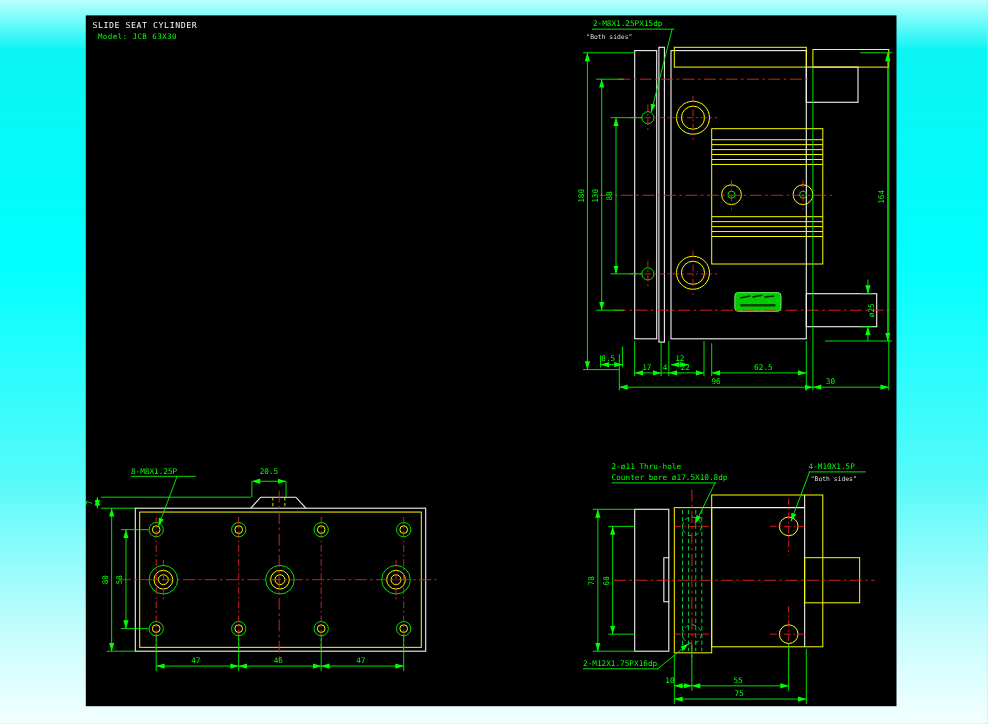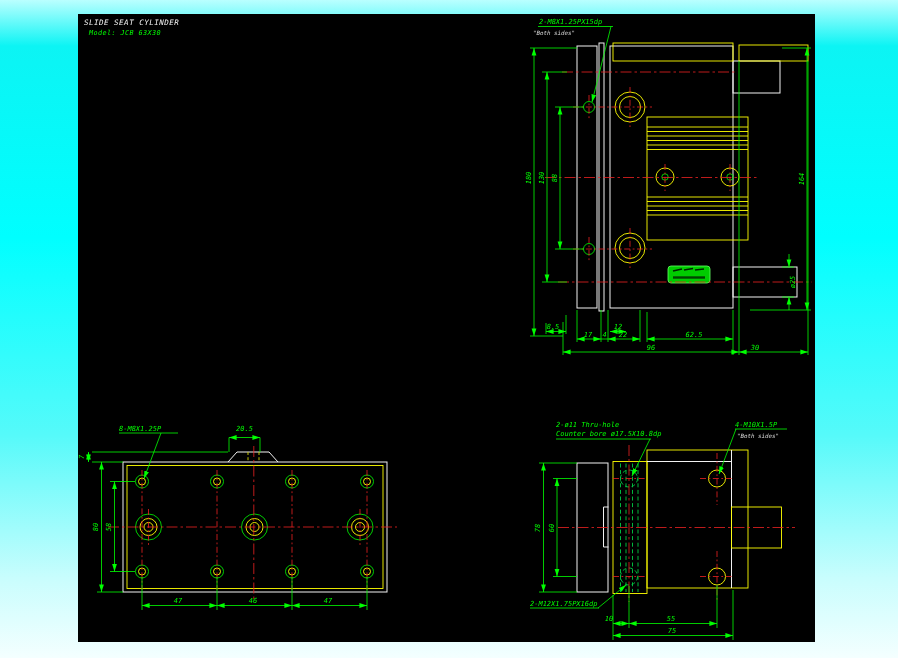--- a/index.html
+++ b/index.html
@@ -1,19 +1,18 @@
 <!DOCTYPE html>
 <html><head>
 <meta charset="utf-8">
 <style>
   html,body{margin:0;padding:0;background:#9ff;}
   #stage{
     position:relative;width:898px;height:658px;overflow:hidden;
     background:linear-gradient(180deg,#baffff 0%,#0cf4f4 7%,#00ffff 36%,#55fafa 66%,#c9fdfd 88%,#f4ffff 100%);
-    font-style:italic;
   }
   svg{position:absolute;left:0;top:0;}
   .w{stroke:#f2f2f2;fill:none;stroke-width:1}
   .y{stroke:#ffff00;fill:none;stroke-width:0.9}
   .yh{stroke:#d8d800;fill:none;stroke-width:0.9;stroke-dasharray:3 2.2}
   .g{stroke:#00ff00;fill:none;stroke-width:0.8}
   .gh{stroke:#00cc44;fill:none;stroke-width:0.9;stroke-dasharray:4 2.6}
   .r{stroke:#ee2222;fill:none;stroke-width:0.8;stroke-dasharray:11 3 2.5 3}
   .rs{stroke:#ee2222;fill:none;stroke-width:0.8;stroke-dasharray:6 2.5 1.8 2.5}
   text{font-family:"DejaVu Sans Mono","Liberation Mono",monospace;}

